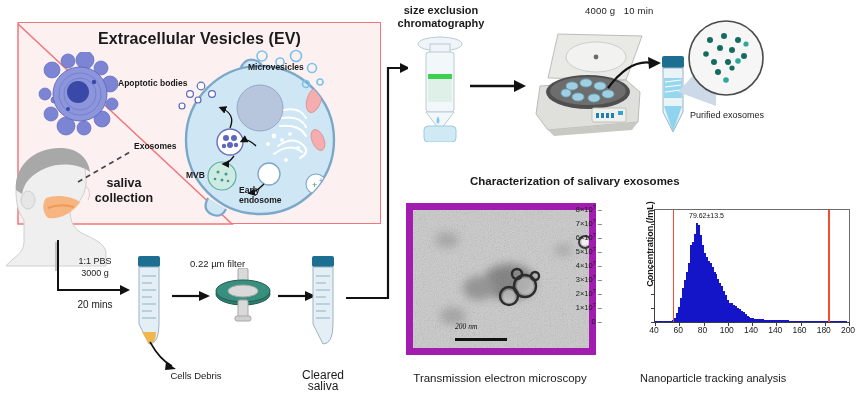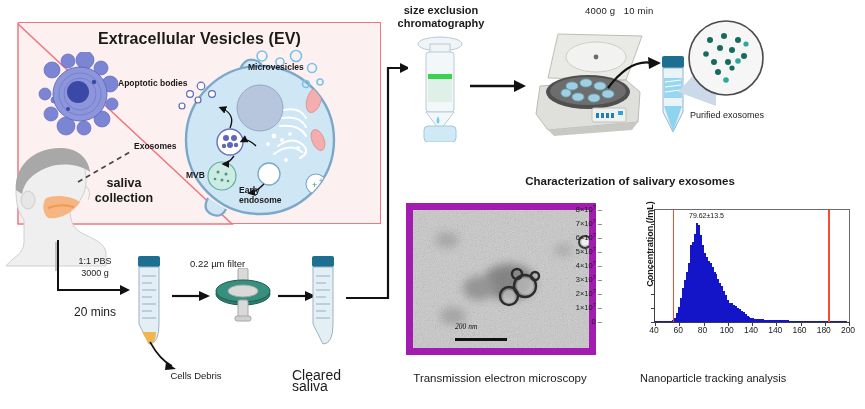--- a/index.html
+++ b/index.html
@@ -20,33 +20,33 @@
   #mvb-label{left:186px;top:170px;font-size:8.5px;font-weight:bold;}
   #endosome-label{left:239px;top:185px;width:58px;font-size:8.5px;font-weight:bold;
                   line-height:10px;}
 
   
   #saliva-label{left:78px;top:176px;width:92px;font-size:12.5px;font-weight:bold;
                 line-height:15px;text-align:center;}
 
   
   #pbs-label{left:64px;top:255px;width:62px;font-size:9px;line-height:12px;text-align:center;}
-  #mins-label{left:64px;top:299px;width:62px;font-size:12px;text-align:center;margin-top:6px;}
+  #mins-label{left:64px;top:299px;width:62px;font-size:10px;text-align:center;}
   #filter-label{left:190px;top:258px;font-size:9.5px;}
   #cells-debris{left:168px;top:370px;width:56px;font-size:9.5px;line-height:11px;text-align:center;}
-  #cleared-saliva{left:292px;top:370px;width:62px;font-size:14px;line-height:11px;text-align:left;}
+  #cleared-saliva{left:292px;top:370px;width:62px;font-size:12px;line-height:11px;text-align:center;}
 
   
   #sec-label{left:386px;top:4px;width:110px;font-size:11px;font-weight:bold;
              line-height:13px;text-align:center;}
   #spin-label{left:585px;top:5px;font-size:9.5px;letter-spacing:.2px;}
   #purified-label{left:688px;top:110px;width:78px;font-size:9px;line-height:11px;text-align:center;}
 
   
-  #charac-title{left:470px;top:175px;width:320px;text-align:center;
+  #charac-title{left:470px;top:175px;width:320px;
                 font-size:11.5px;font-weight:bold;}
   #tem-caption{left:398px;top:372px;width:204px;text-align:center;font-size:11.5px;}
   #nta-caption{left:640px;top:372px;width:214px;font-size:11px;}
 
   
   #tem-box{left:406px;top:203px;width:190px;height:152px;background:#b9b9b9;
            border:7px solid #a21caf;box-sizing:border-box;overflow:hidden;}
   #tem-scalebar{left:42px;top:128px;width:52px;height:3px;background:#111;}
   #tem-scalelabel{left:42px;top:112px;font-size:7.5px;font-style:italic;color:#111;
                   font-family:"Liberation Serif",serif;}

